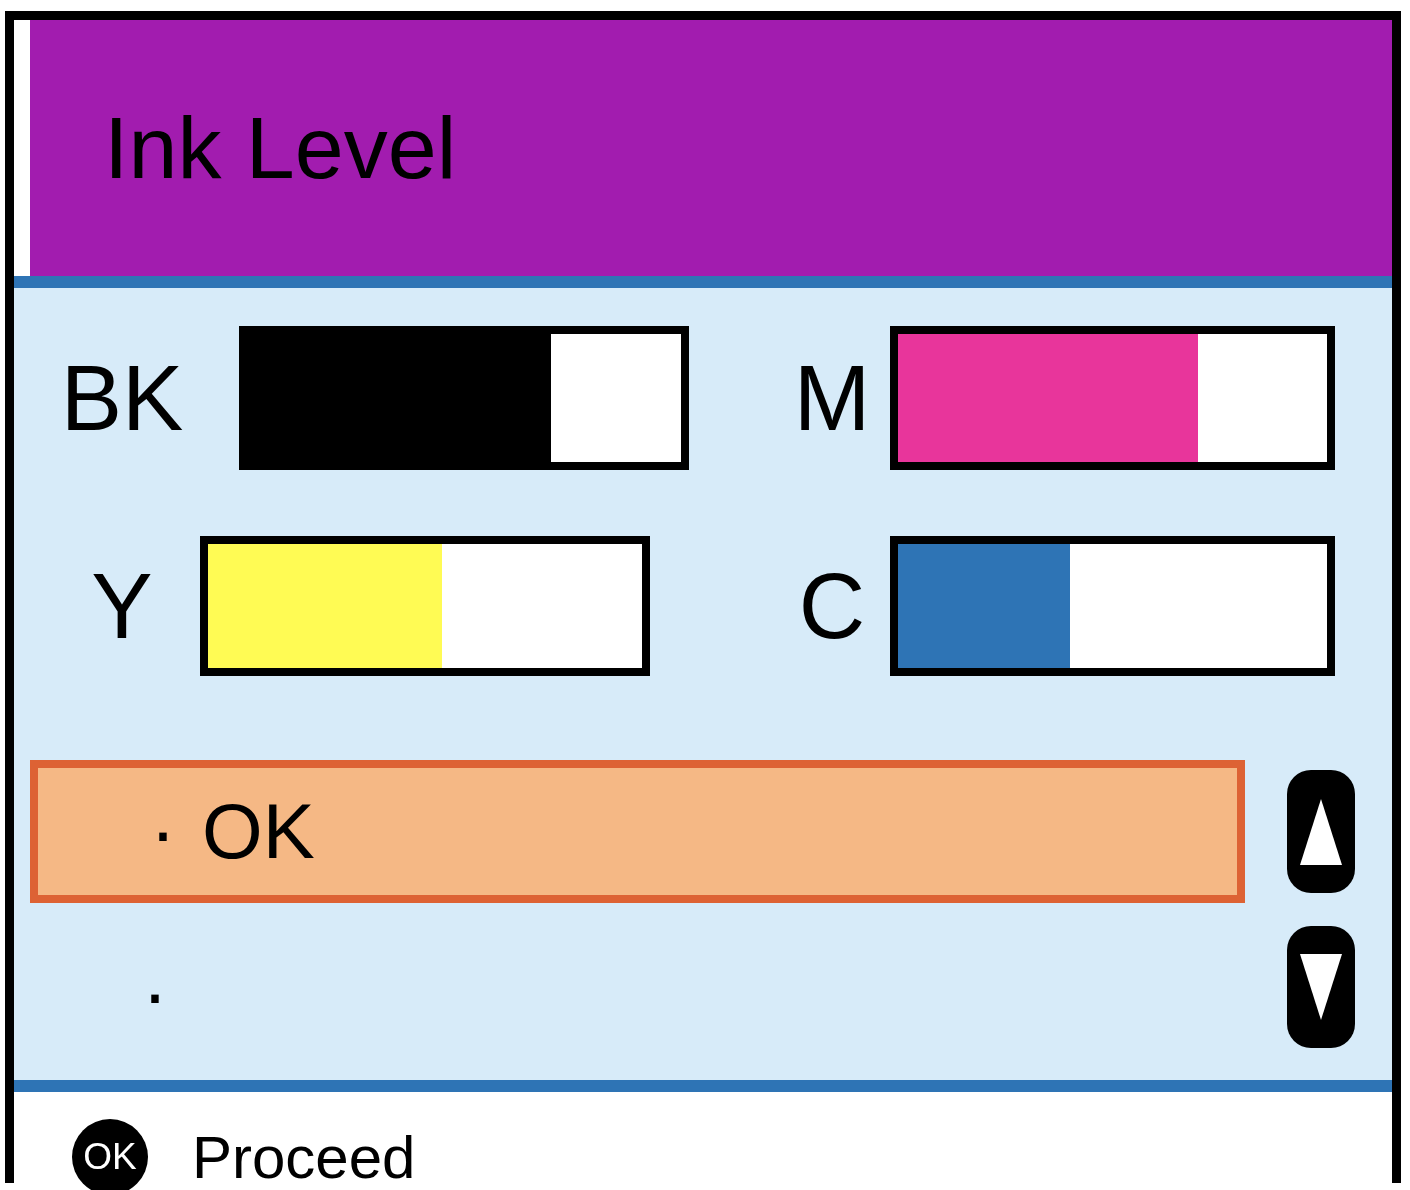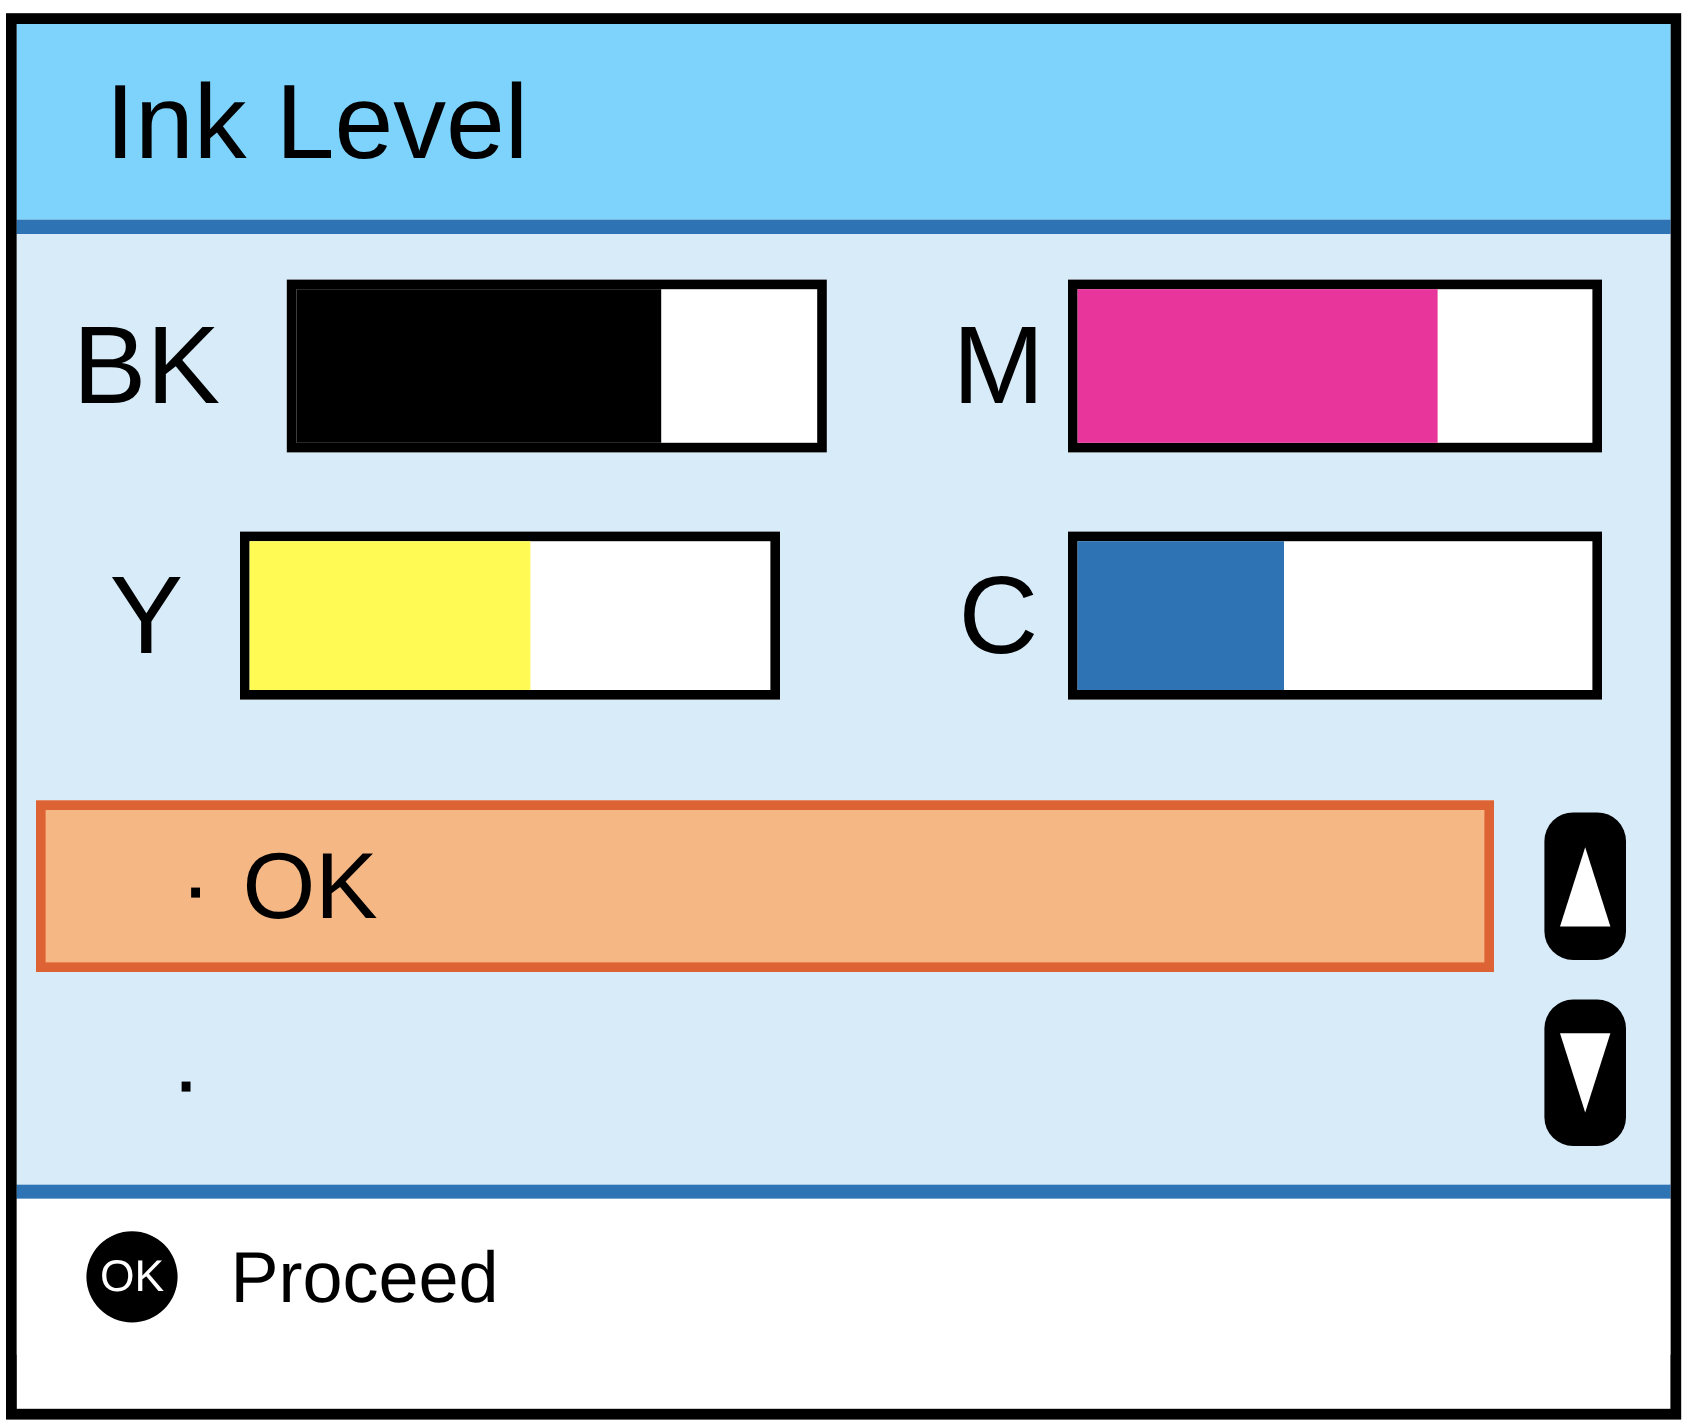--- a/index.html
+++ b/index.html
@@ -1,19 +1,19 @@
 <!DOCTYPE html>
 <html><head>
 <meta charset="utf-8">
 <style>
   html,body{margin:0;padding:0;background:#fff;}
   .screen{position:relative;width:1410px;height:1190px;background:#fff;
           font-family:"Liberation Sans","DejaVu Sans",sans-serif;color:#000;overflow:hidden;}
   .frame{position:absolute;left:5px;top:11px;width:1378px;height:1154px;border:9px solid #000;background:#fff;}
-  .header{height:163px;background:#7dd3fc;display:flex;align-items:center;}
+  .header{height:256px;background:#a21caf;display:flex;align-items:center;margin-left:16px;}
   .title{margin-left:74px;font-size:88px;}
   .divider{height:12px;background:#2E74B5;width:100%;}
   .body{position:relative;height:792px;background:#D7EBF9;}
   .footer{height:130px;background:#fff;display:flex;align-items:center;padding-left:58px;box-sizing:border-box;}
 
   .bar-row{position:absolute;display:flex;align-items:center;}
   .bar-label{font-size:92px;text-align:center;}
   .bk .bar-label,.y .bar-label{width:156px;}
   .m .bar-label,.c .bar-label{width:116px;}
   .bar-box{box-sizing:border-box;border:8px solid #000;background:#fff;}

